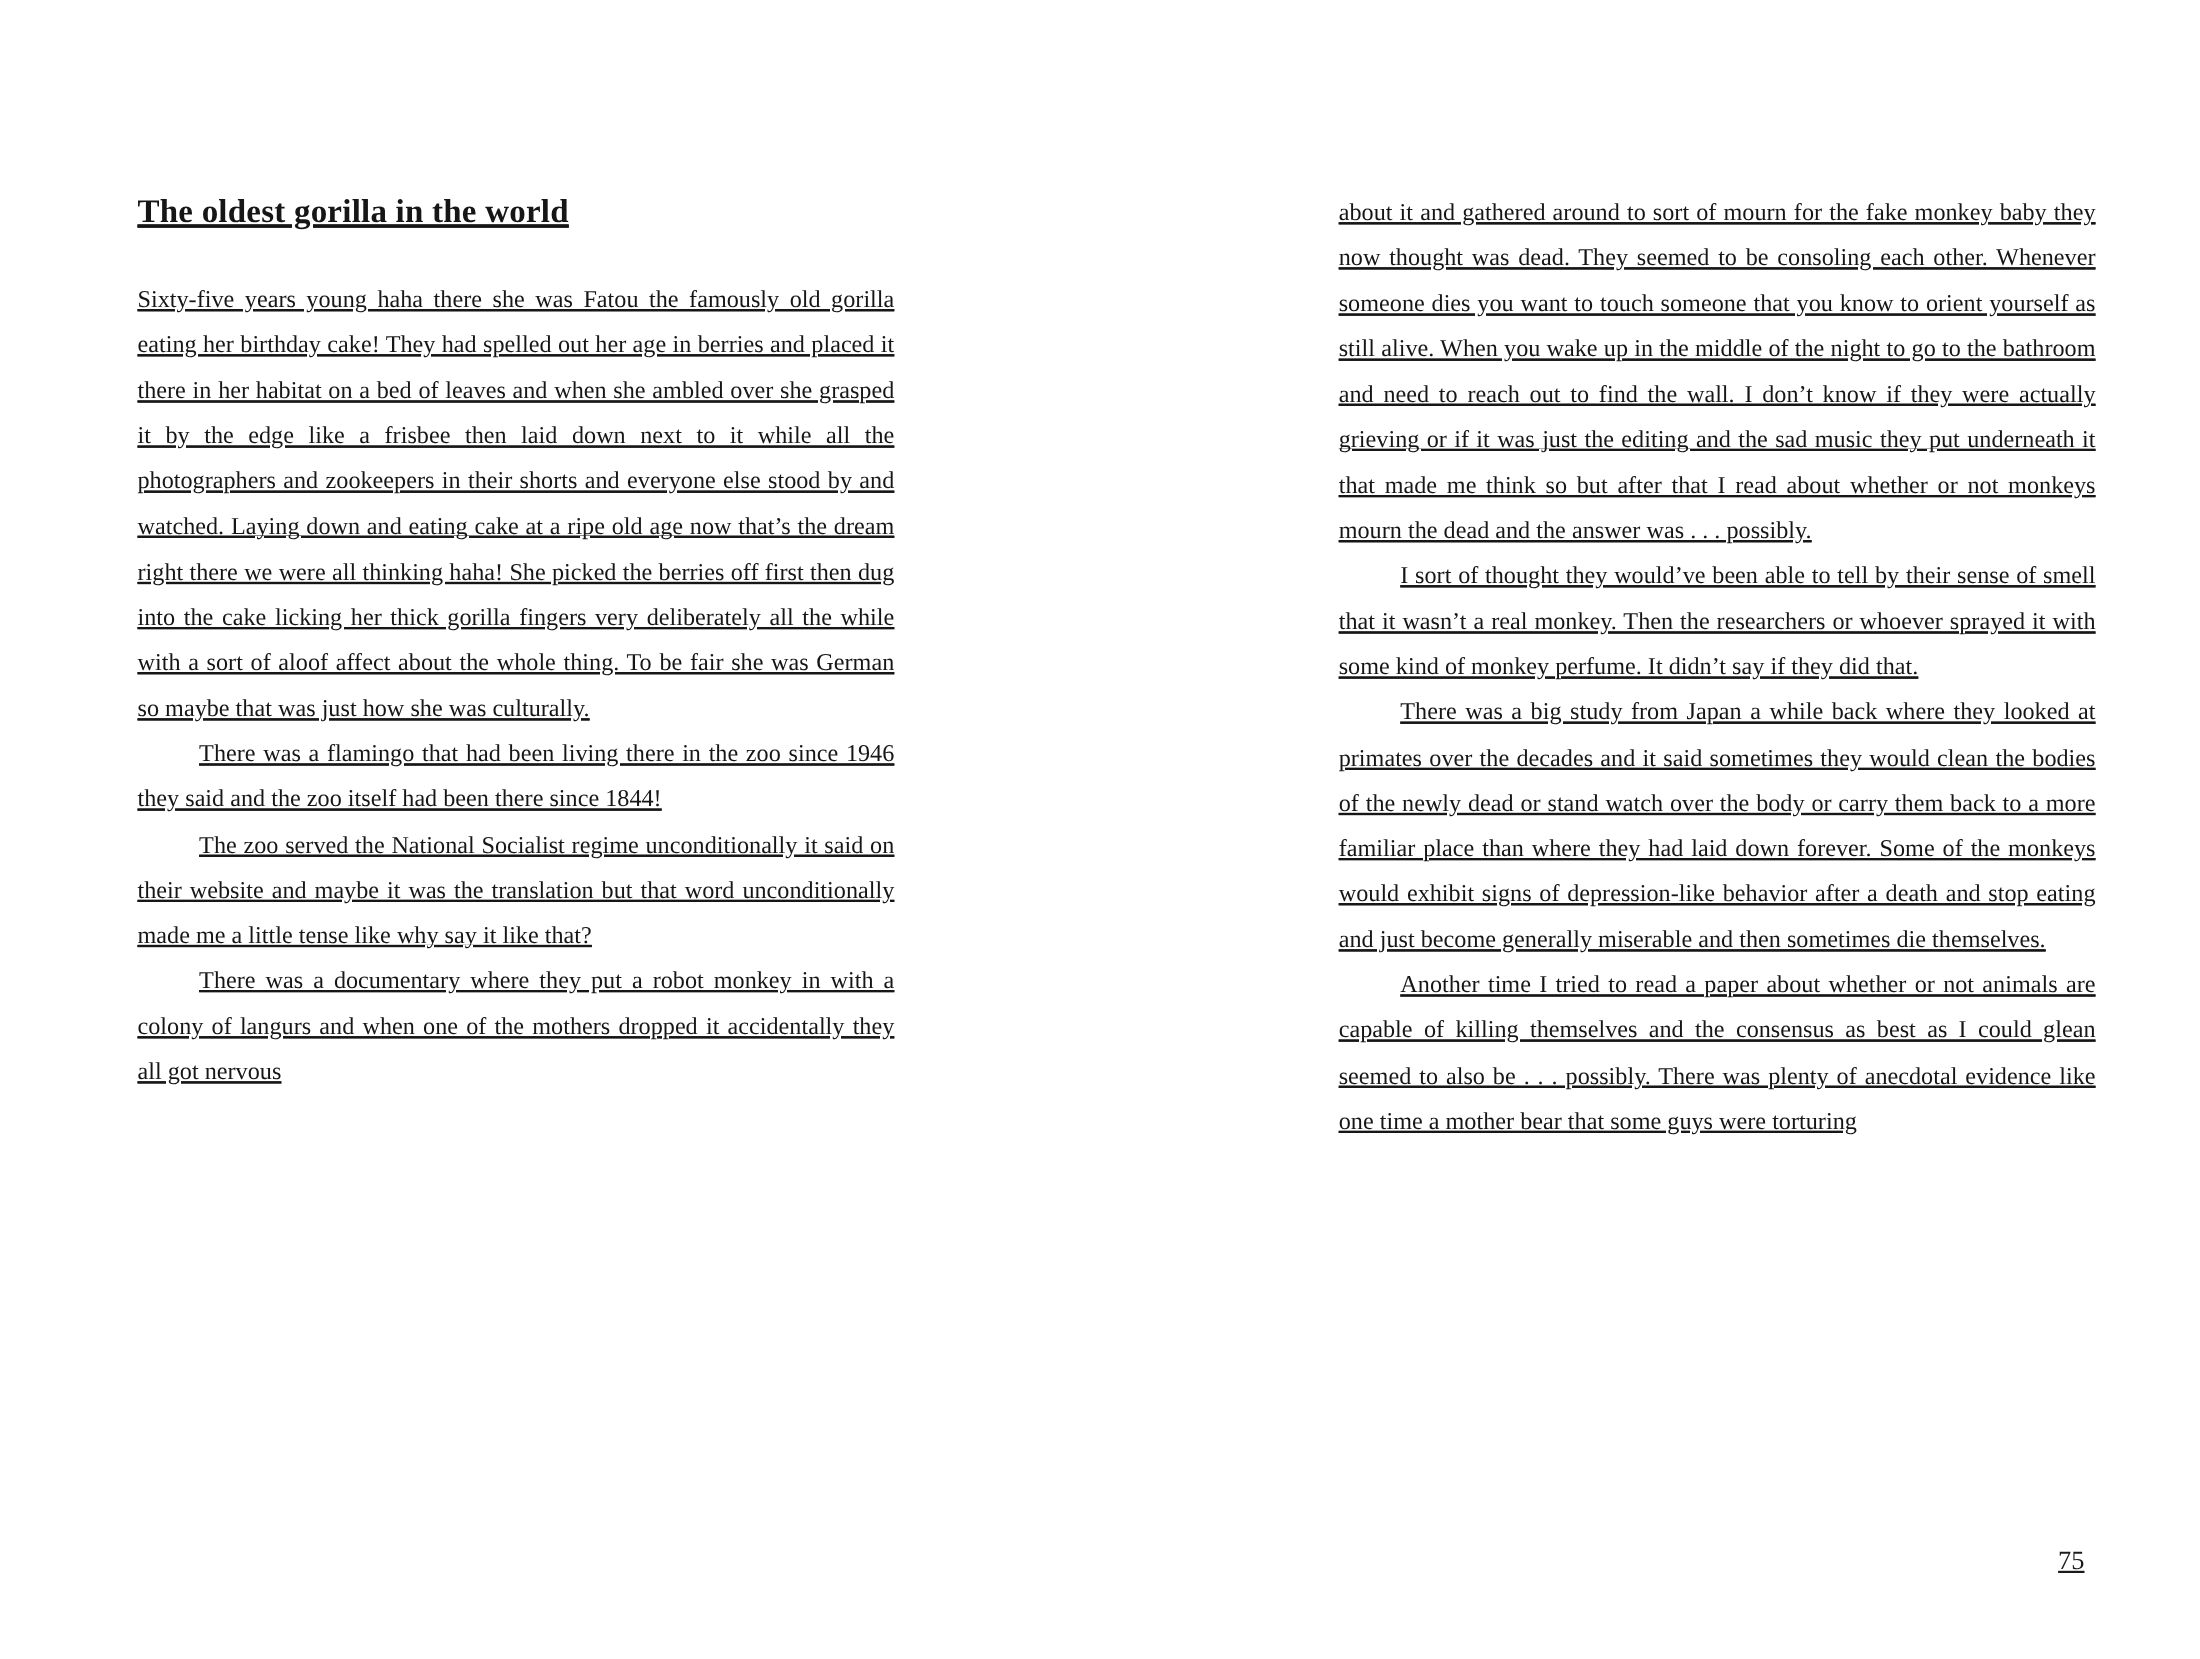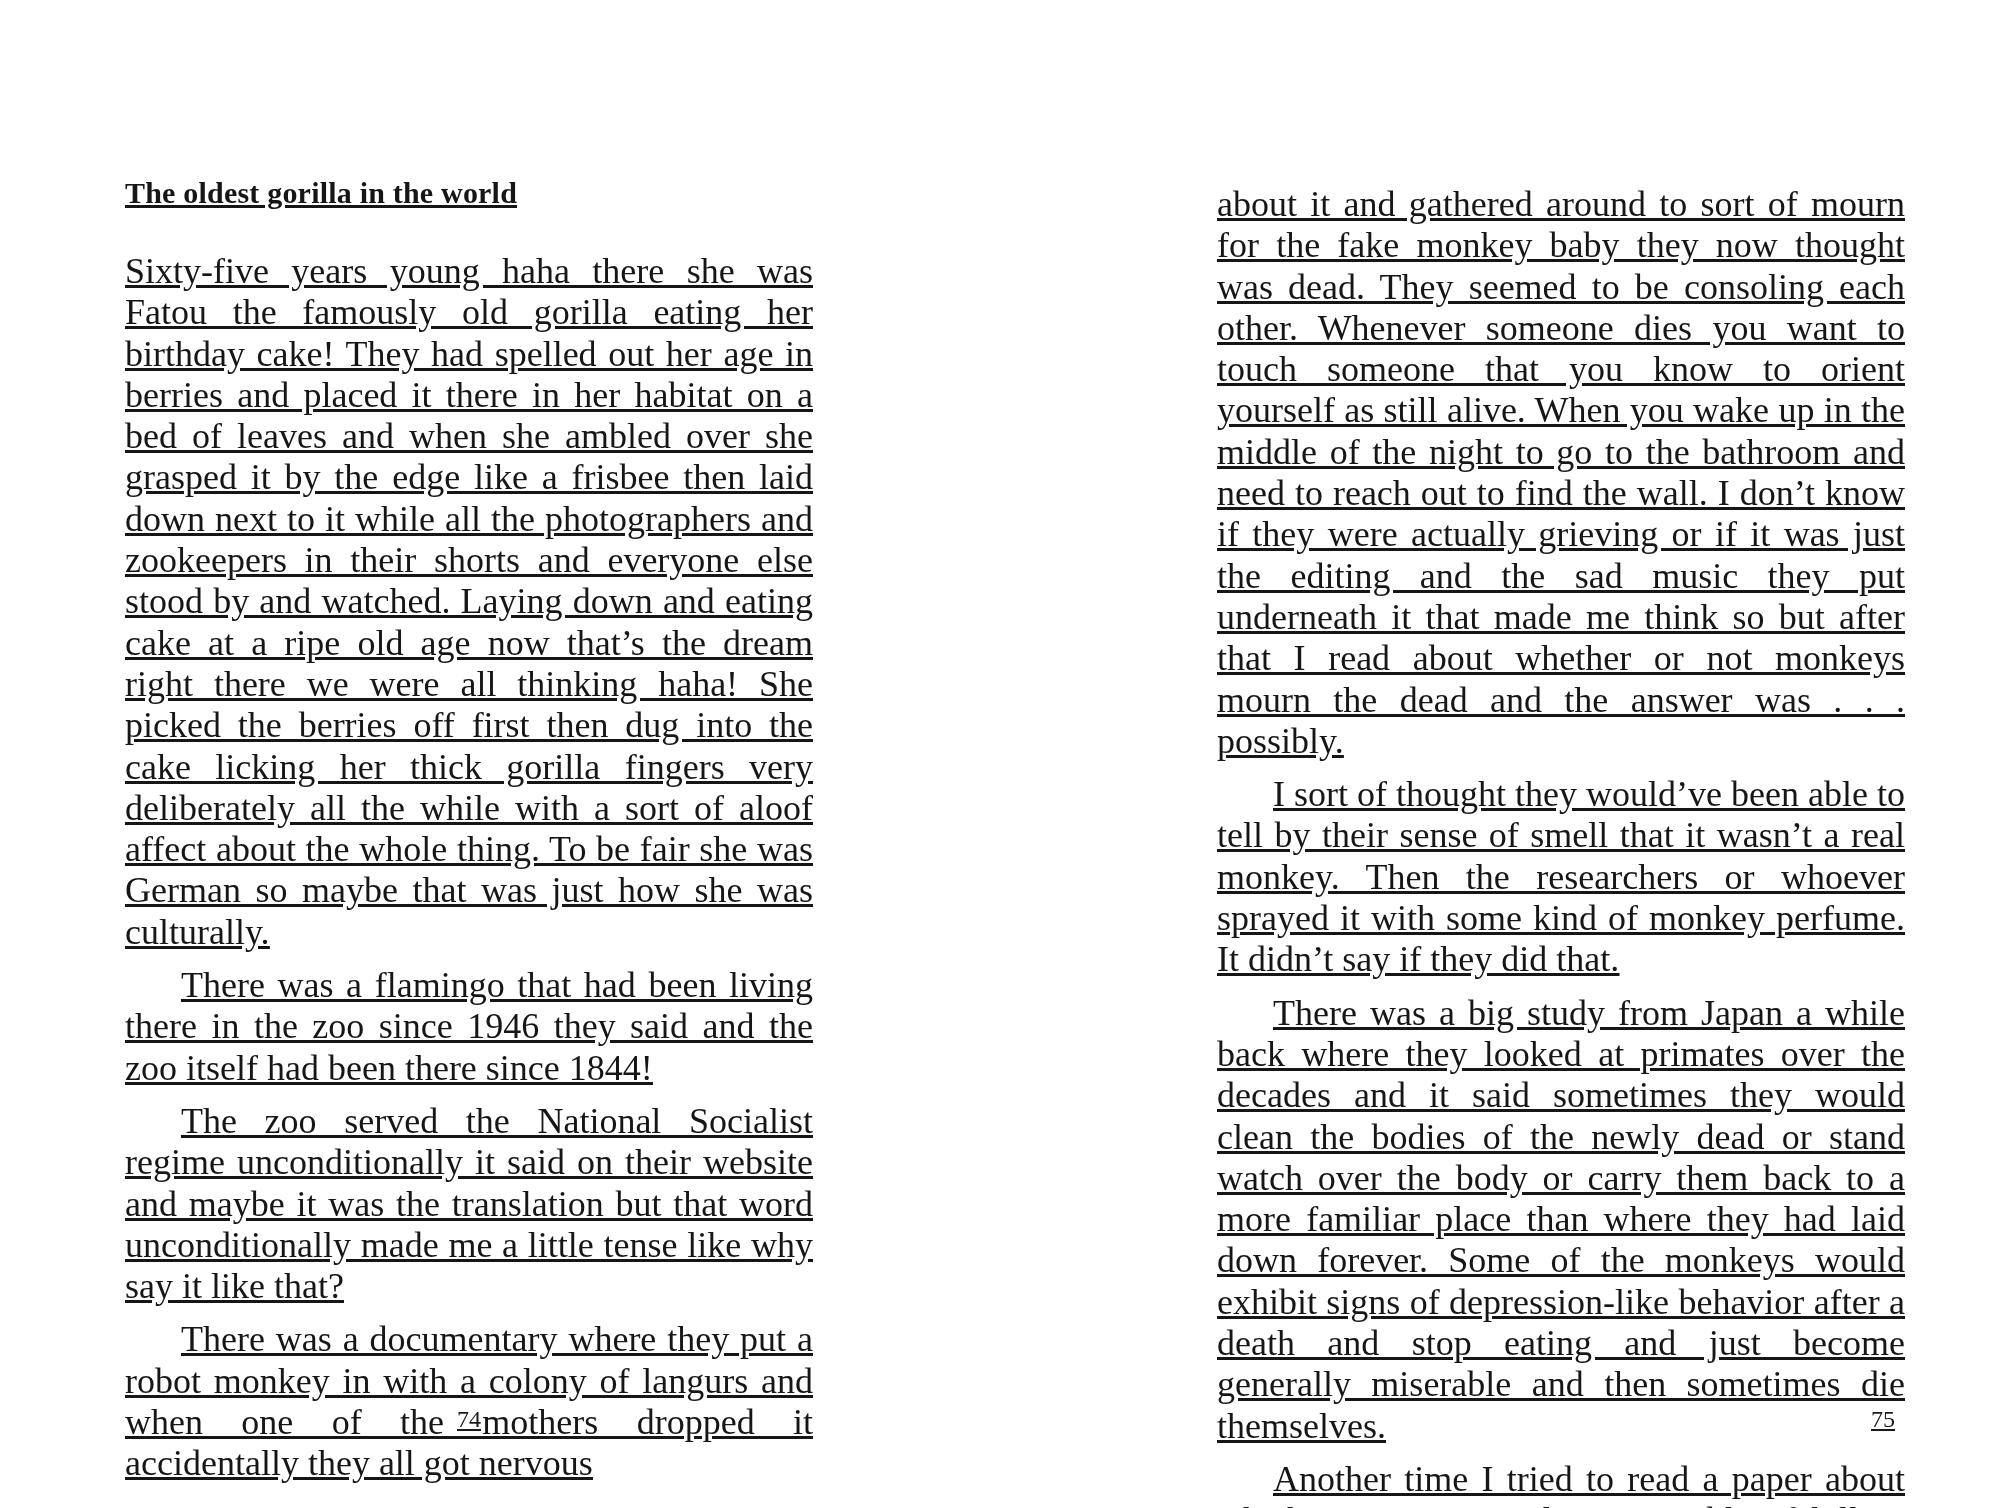--- a/index.html
+++ b/index.html
@@ -34,25 +34,24 @@
     .page-left  .text-block { left: 125px; }
     .page-right .text-block { left: 217px; }
     .chapter-heading {
       font-size: 30px;
       line-height: 41px;
       font-weight: bold;
       margin-bottom: 38px;
       letter-spacing: 0.2px;
     }
     .para {
-      font-size: 36px;
+      font-size: 22px;
       line-height: 41.3px;
       text-align: justify;
       text-justify: inter-word;
-      margin-top: 12px;
     }
     .para.indent { text-indent: 56px; }
     .page-number {
       position: absolute;
       top: 1405px;
       width: 688px;
       text-align: center;
       font-size: 24px;
       line-height: 28px;
       color: #1a1a1a;
@@ -66,21 +65,20 @@
 <div class="spread">
 
   <div class="page page-left">
     <div class="text-block">
       <h1 class="chapter-heading">The oldest gorilla in the world</h1>
       <p class="para">Sixty-five years young haha there she was Fatou the famously old gorilla eating her birthday cake! They had spelled out her age in berries and placed it there in her habitat on a bed of leaves and when she ambled over she grasped it by the edge like a frisbee then laid down next to it while all the photographers and zookeepers in their shorts and everyone else stood by and watched. Laying down and eating cake at a ripe old age now that’s the dream right there we were all thinking haha! She picked the berries off first then dug into the cake licking her thick gorilla fingers very deliberately all the while with a sort of aloof affect about the whole thing. To be fair she was German so maybe that was just how she was culturally.</p>
       <p class="para indent">There was a flamingo that had been living there in the zoo since 1946 they said and the zoo itself had been there since 1844!</p>
       <p class="para indent">The zoo served the National Socialist regime unconditionally it said on their website and maybe it was the translation but that word unconditionally made me a little tense like why say it like that?</p>
       <p class="para indent">There was a documentary where they put a robot monkey in with a colony of langurs and when one of the mothers dropped it accidentally they all got nervous</p>
     </div>
-    <div class="page-number">74</div>
   </div>
 
   <div class="page page-right">
     <div class="text-block">
       <p class="para">about it and gathered around to sort of mourn for the fake monkey baby they now thought was dead. They seemed to be consoling each other. Whenever someone dies you want to touch someone that you know to orient yourself as still alive. When you wake up in the middle of the night to go to the bathroom and need to reach out to find the wall. I don’t know if they were actually grieving or if it was just the editing and the sad music they put underneath it that made me think so but after that I read about whether or not monkeys mourn the dead and the answer was . . . possibly.</p>
       <p class="para indent">I sort of thought they would’ve been able to tell by their sense of smell that it wasn’t a real monkey. Then the researchers or whoever sprayed it with some kind of monkey perfume. It didn’t say if they did that.</p>
       <p class="para indent">There was a big study from Japan a while back where they looked at primates over the decades and it said sometimes they would clean the bodies of the newly dead or stand watch over the body or carry them back to a more familiar place than where they had laid down forever. Some of the monkeys would exhibit signs of depression-like behavior after a death and stop eating and just become generally miserable and then sometimes die themselves.</p>
       <p class="para indent">Another time I tried to read a paper about whether or not animals are capable of killing themselves and the consensus as best as I could glean seemed to also be . . . possibly. There was plenty of anecdotal evidence like one time a mother bear that some guys were torturing</p>
     </div>
     <div class="page-number">75</div>

